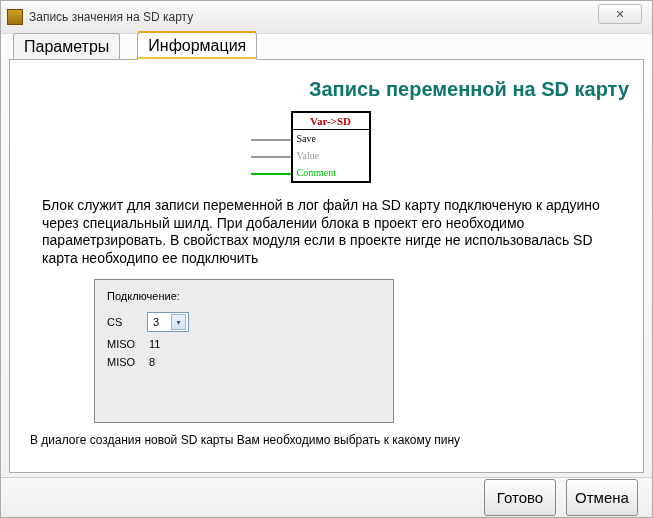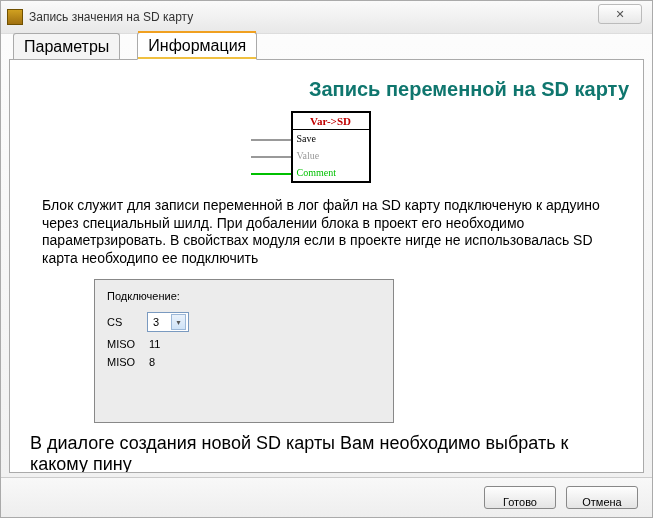--- a/index.html
+++ b/index.html
@@ -176,45 +176,45 @@
   }
   .conn-select .arrow {
     width: 15px; height: 16px;
     background: linear-gradient(#eaf2fb,#cfe3f7);
     border: 1px solid #9cb8d8;
     display:flex; align-items:center; justify-content:center;
     font-size: 8px; color:#555;
   }
   .desc2 {
     font-family: Arial, sans-serif;
-    font-size: 18px;
+    font-size: 12px;
     color: #000;
     margin: 4px 6px 12px;
   }
   .footer {
     position: absolute;
     left: 0; right: 0; bottom: 0;
     height: 40px;
     border-top: 1px solid #ccc;
     background: linear-gradient(#f8f8f8,#eee);
     display: flex;
     justify-content: flex-end;
     align-items: center;
     padding-right: 14px;
     gap: 10px;
   }
   .btn {
     min-width: 72px;
-    height: 23px;
+    height: 37px;
     border: 1px solid #888;
     border-radius: 3px;
     background: linear-gradient(#fefefe,#e4e4e4);
-    font-size: 11px;
+    font-size: 15px;
     cursor: pointer;
-    display:flex; align-items:flex-end; justify-content:center;
+    display:flex; align-items:center; justify-content:center;
   }
 </style>
 </head>
 <body>
 
 <div class="window">
 
   <div class="titlebar">
     <span class="icon"></span>
     <span class="title">Запись значения на SD карту</span>

